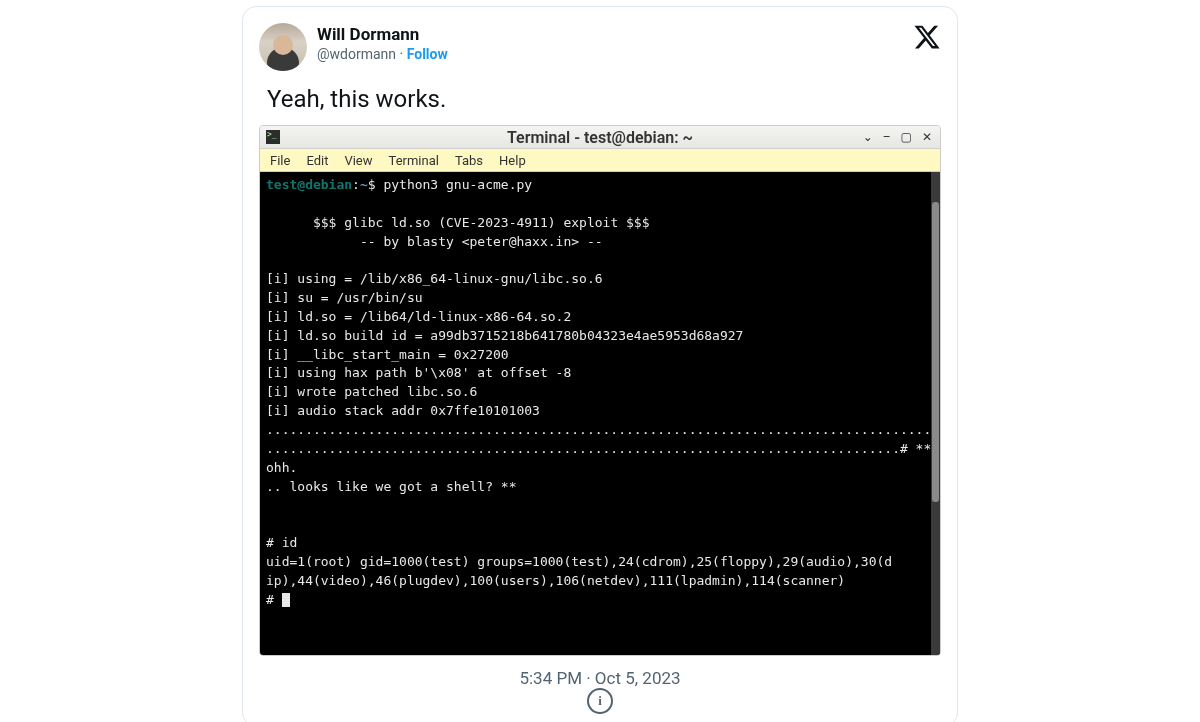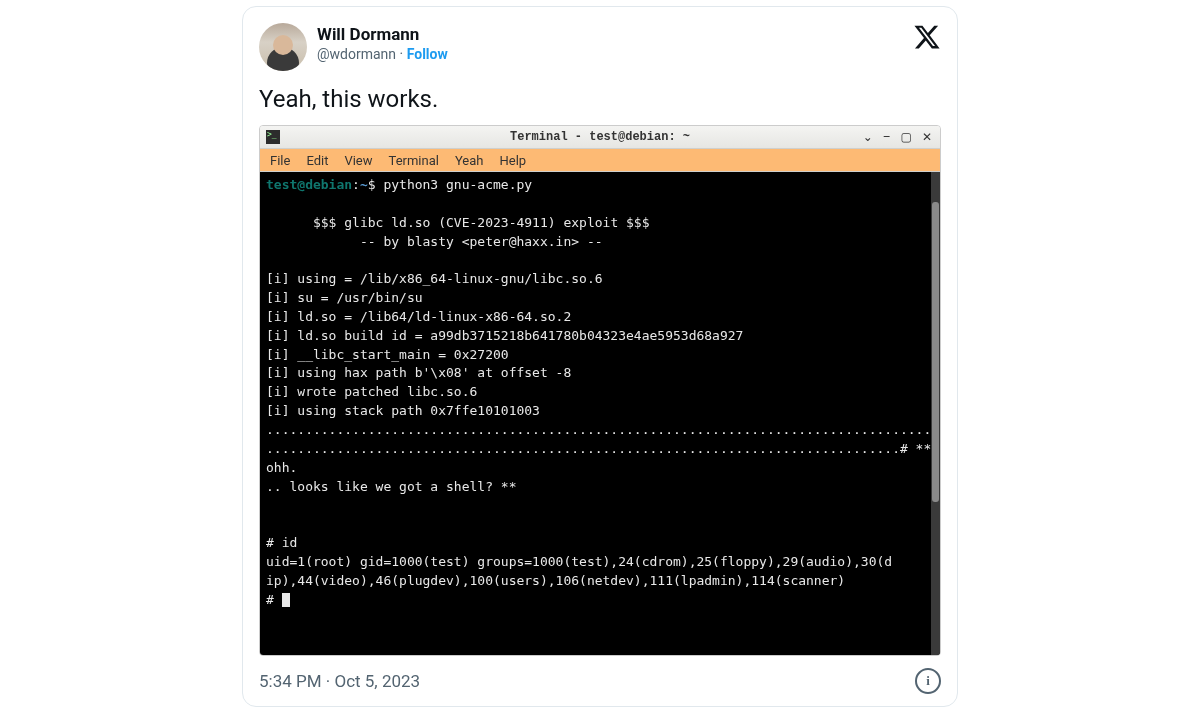--- a/index.html
+++ b/index.html
@@ -36,21 +36,21 @@
     width:20px;height:20px;border-radius:50%;
     background:#d9b89a;
     transform:translateX(-50%);
     box-shadow: 0 18px 0 6px #3a3a3a;
   }
   .names { flex:1; line-height:1.3; }
   .display-name { font-weight:700; font-size:17px; color:#0f1419; }
   .handle-row { font-size:14px; color:#536471; }
   .follow-link { color:#1d9bf0; font-weight:700; text-decoration:none; }
   .x-logo { width:28px; height:28px; color:#0f1419; }
-  .tweet-text { font-size:24px; color:#0f1419; margin:14px 0 12px 0; }
+  .tweet-text { font-size:24px; color:#0f1419; margin:14px 0 12px 8px; }
   .term-window {
     border:1px solid #ccc;
     border-radius:4px;
     overflow:hidden;
   }
   .term-titlebar{
     background:linear-gradient(#f4f4f2,#e6e6e3);
     height:22px;
     display:flex;
     align-items:center;
@@ -71,34 +71,33 @@
     font-size:8px;
     position:absolute;
     left:1px;top:0;
     font-family:monospace;
   }
   .term-title{
     position:absolute;
     left:50%;
     transform:translateX(-50%);
     font-weight:600;
-    font-size:12px;
-    font-family:Liberation Mono, monospace;
+    font-size:16px;
   }
   .term-winbtns{
     margin-left:auto;
     display:flex;
     gap:10px;
     padding-right:8px;
     font-size:12px;
     color:#333;
   }
   .term-winbtns span{cursor:default;}
   .term-menubar{
-    background:#fdba74;
+    background:#fef9c3;
     height:22px;
     display:flex;
     align-items:center;
     gap:16px;
     padding:0 10px;
     font-size:13px;
     color:#333;
     border-bottom:1px solid #cfcfcc;
   }
   .term-body{
@@ -135,20 +134,21 @@
     background:#e8e8e8;
     vertical-align:text-bottom;
   }
   .tweet-footer{
     display:flex;
     align-items:center;
     justify-content:space-between;
     margin-top:12px;
     font-size:17px;
     color:#536471;
+    flex-direction:column;
   }
   .info-circle{
     width:22px;height:22px;
     border:2px solid #536471;
     border-radius:50%;
     display:flex;
     align-items:center;
     justify-content:center;
     font-family:Georgia,serif;
     font-weight:700;
@@ -186,36 +186,36 @@
         <span>–</span>
         <span>▢</span>
         <span>✕</span>
       </div>
     </div>
     <div class="term-menubar">
       <span>File</span>
       <span>Edit</span>
       <span>View</span>
       <span>Terminal</span>
-      <span>Yeah</span>
+      <span>Tabs</span>
       <span>Help</span>
     </div>
     <div class="term-body"><span class="prompt-host">test@debian</span>:<span class="prompt-path">~</span>$ <span>python3 gnu-acme.py</span>
 
 <span>      $$$ glibc ld.so (CVE-2023-4911) exploit $$$</span>
 <span>            -- by blasty &lt;peter@haxx.in&gt; --</span>
 
 <span>[i] using = /lib/x86_64-linux-gnu/libc.so.6</span>
 <span>[i] su = /usr/bin/su</span>
 <span>[i] ld.so = /lib64/ld-linux-x86-64.so.2</span>
 <span>[i] ld.so build id = a99db3715218b641780b04323e4ae5953d68a927</span>
 <span>[i] __libc_start_main = 0x27200</span>
 <span>[i] using hax path b'\x08' at offset -8</span>
 <span>[i] wrote patched libc.so.6</span>
-<span>[i] using stack path 0x7ffe10101003</span>
+<span>[i] audio stack addr 0x7ffe10101003</span>
 <span>.........................................................................................</span>
 <span>.................................................................................# ** ohh.</span>
 <span>.. looks like we got a shell? **</span>
 
 
 <span># id</span>
 <span>uid=1(root) gid=1000(test) groups=1000(test),24(cdrom),25(floppy),29(audio),30(d</span>
 <span>ip),44(video),46(plugdev),100(users),106(netdev),111(lpadmin),114(scanner)</span>
 <span># </span><span class="cursor-block"></span>
       <div class="term-scrollbar"></div>

